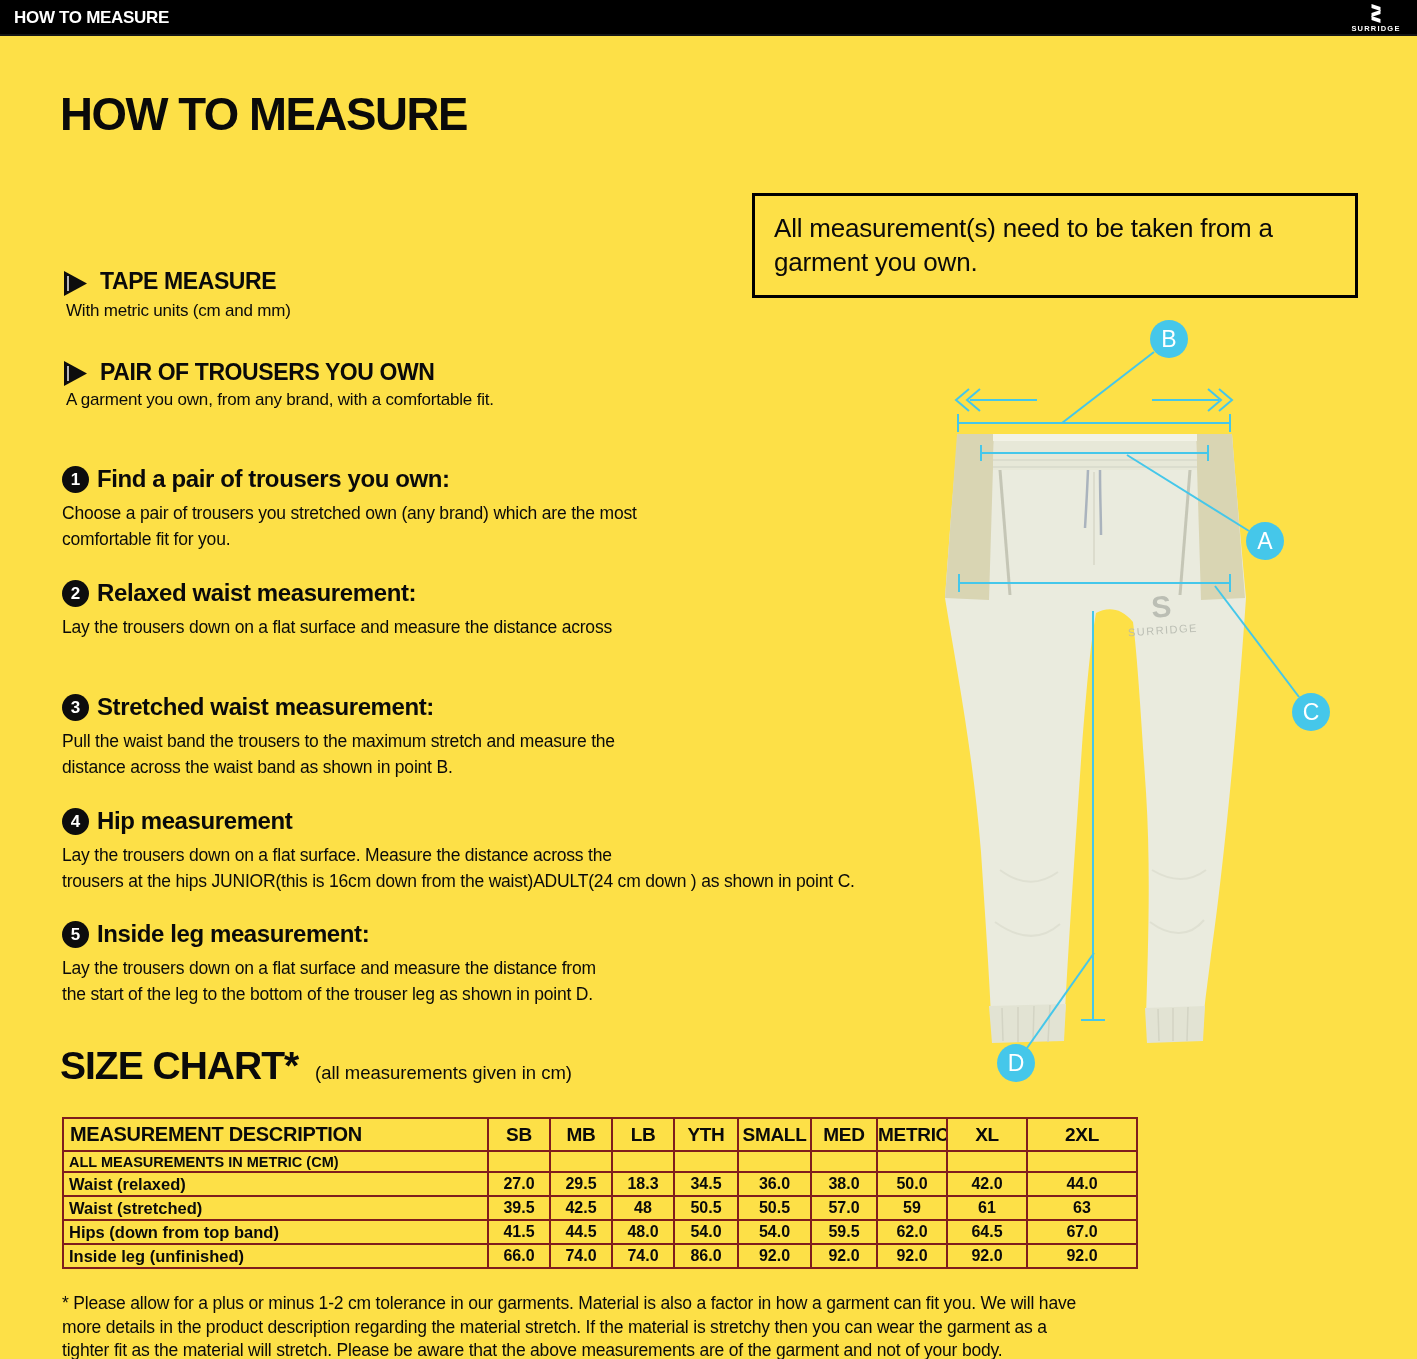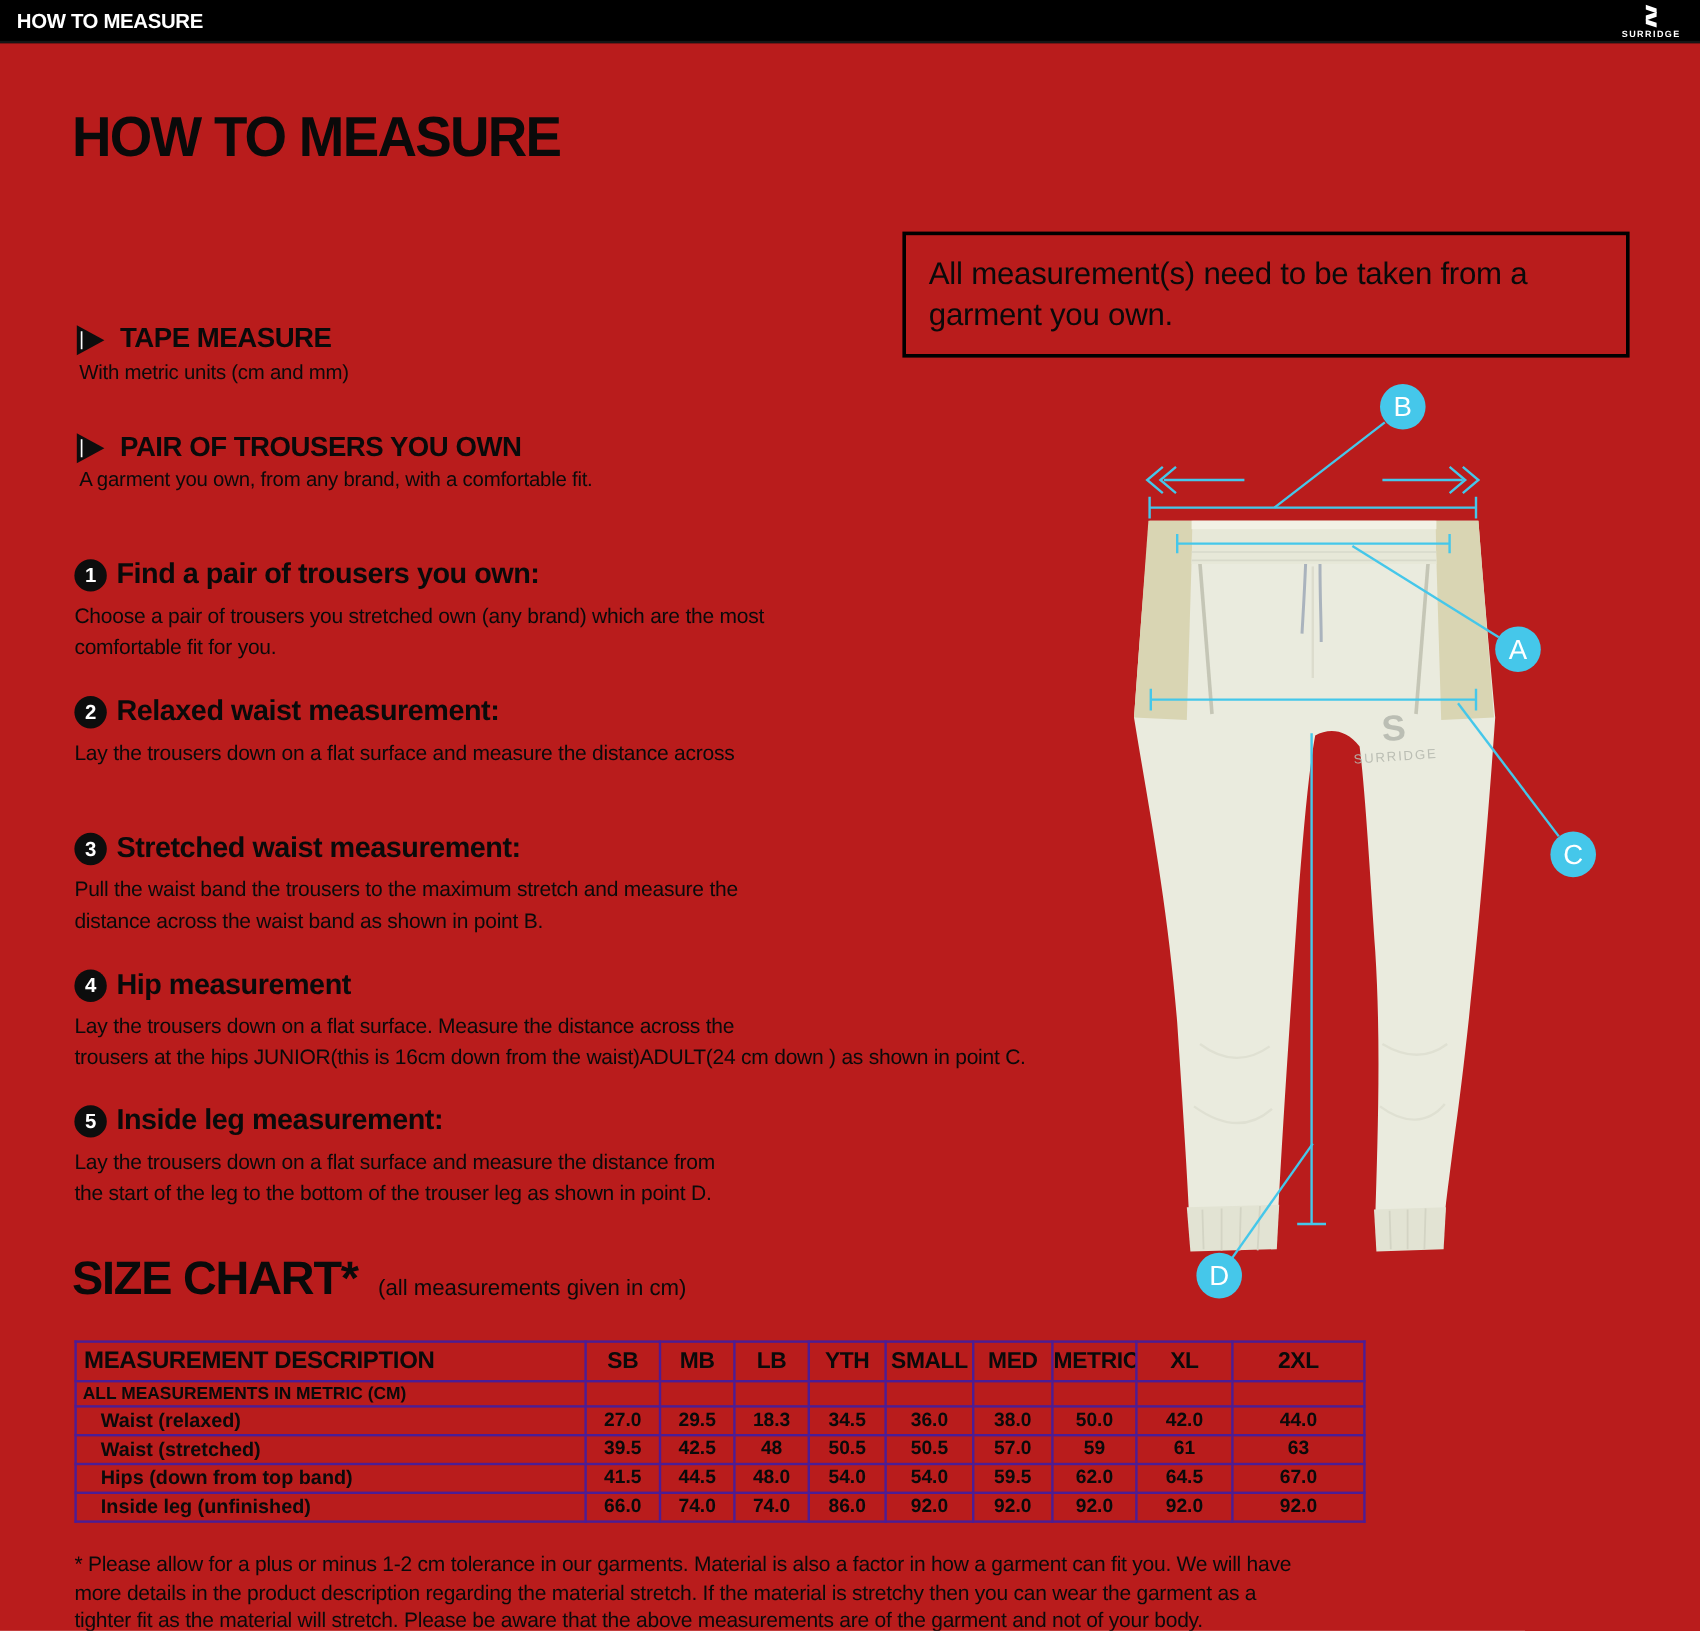--- a/index.html
+++ b/index.html
@@ -1,17 +1,17 @@
 <!DOCTYPE html>
 <html><head>
 <meta charset="utf-8">
 <style>
   * { box-sizing: border-box; }
   body { margin: 0; background: #fff; font-family: "Liberation Sans", sans-serif; color: #0a0a0a; }
-  .page { position: relative; width: 1417px; height: 1359px; background: #b91c1c; overflow: hidden; }
+  .page { position: relative; width: 1417px; height: 1359px; background: #fde047; overflow: hidden; }
 
   
   .topbar { position: absolute; left: 0; top: 0; width: 1417px; height: 36px; background: #000; border-bottom: 2px solid #161616; }
   .topbar-title { position: absolute; left: 14px; top: 8px; color: #fff; font-size: 17px; font-weight: bold; letter-spacing: -0.3px; }
   .brandblock { position: absolute; right: 6px; top: 2px; width: 70px; text-align: center; }
   .brandblock svg { display: block; margin: 0 auto; }
   .brand-name { color: #fff; font-size: 7.5px; font-weight: bold; letter-spacing: 1.2px; margin-top: -1px; }
 
   
   .page-title { position: absolute; left: 60px; top: 86px; font-size: 47px; font-weight: 600; letter-spacing: -1.5px; transform: scaleX(0.97); transform-origin: left; }
@@ -31,27 +31,27 @@
   
   .note-box { position: absolute; left: 752px; top: 193px; width: 606px; height: 105px; border: 3px solid #000; padding: 15px 19px; font-size: 26px; line-height: 34px; letter-spacing: -0.2px; }
 
   
   .figure { position: absolute; left: 940px; top: 310px; width: 420px; height: 790px; }
 
   
   .sc-heading { position: absolute; left: 60px; top: 1044px; font-size: 39px; font-weight: 600; letter-spacing: -1px; }
   .sc-subheading { position: absolute; left: 315px; top: 1062px; font-size: 18.5px; }
   .sizechart { position: absolute; left: 62px; top: 1117px; border-collapse: collapse; table-layout: fixed; width: 1074px; }
-  .sizechart th, .sizechart td { border: 2px solid #4c1d95; padding: 0; overflow: hidden; }
+  .sizechart th, .sizechart td { border: 2px solid #7f1d1d; padding: 0; overflow: hidden; }
   .sizechart th { height: 33px; font-size: 19px; font-weight: bold; letter-spacing: -0.3px; }
   .sizechart th:first-child { text-align: left; padding-left: 6px; font-size: 20px; }
   .sizechart .metric-row td { height: 21px; }
   .sizechart .metric-row td:first-child { font-size: 14.5px; font-weight: bold; padding-left: 5px; }
   .sizechart .data-row td { height: 24px; font-size: 16px; font-weight: bold; text-align: center; }
-  .sizechart .data-row td:first-child { text-align: left; padding-left: 20px; font-size: 16.5px; }
+  .sizechart .data-row td:first-child { text-align: left; padding-left: 5px; font-size: 16.5px; }
   .sizechart col.c0 { width: 425px; } .sizechart col.c1 { width: 62px; } .sizechart col.c2 { width: 62px; }
   .sizechart col.c3 { width: 62px; } .sizechart col.c4 { width: 64px; } .sizechart col.c5 { width: 73px; }
   .sizechart col.c6 { width: 66px; } .sizechart col.c7 { width: 70px; } .sizechart col.c8 { width: 80px; }
   .sizechart col.c9 { width: 110px; }
 
   
   .footnote { position: absolute; left: 62px; top: 1292px; font-size: 17.5px; line-height: 23.5px; letter-spacing: -0.2px; }
   .footnote div { white-space: nowrap; }
 </style>
 </head>

